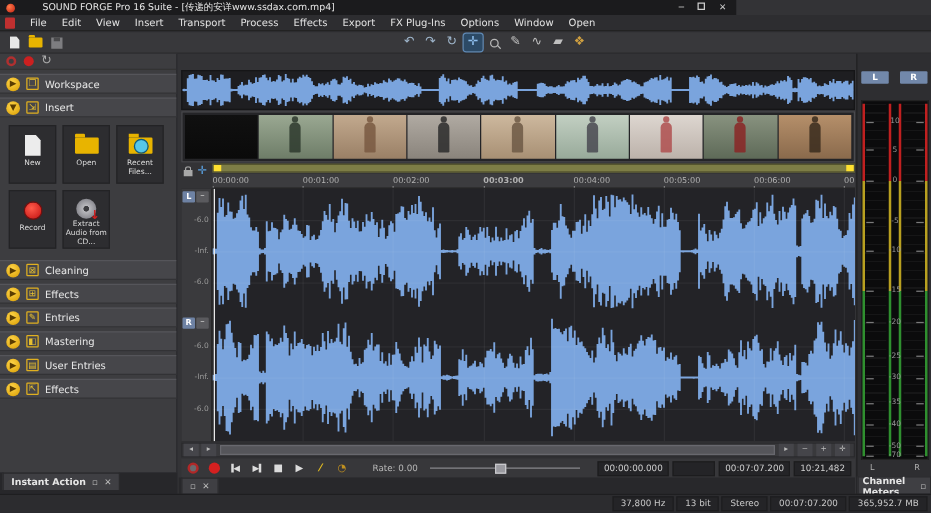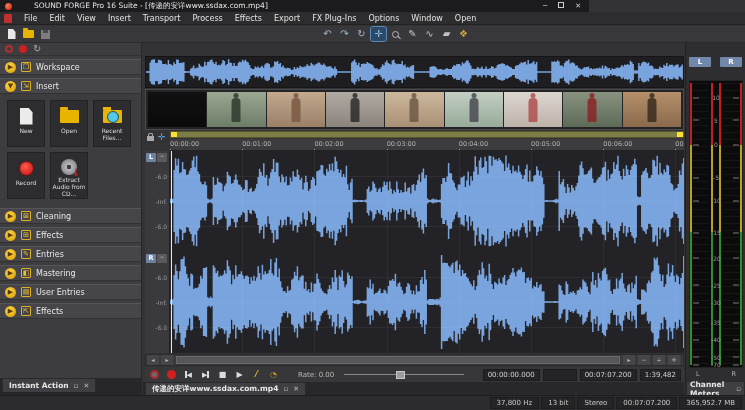--- a/index.html
+++ b/index.html
@@ -348,21 +348,21 @@
     </div>
     <div class="loopbar">
       <span class="loopcap" style="left:0"></span>
       <span class="loopcap" style="right:0"></span>
     </div>
 
     <div class="ruler" id="ruler">
         <span class="ruler-tick" style="left: 0%;">00:00:00</span>
         <span class="ruler-tick" style="left: 14.05%;">00:01:00</span>
         <span class="ruler-tick" style="left: 28.1%;">00:02:00</span>
-        <span class="ruler-tick" style="left: 42.15%;">00:03:00</span>
+        <span class="ruler-tick" style="left: 42.15%; font-weight: bold;">00:03:00</span>
         <span class="ruler-tick" style="left: 56.2%;">00:04:00</span>
         <span class="ruler-tick" style="left: 70.25%;">00:05:00</span>
         <span class="ruler-tick" style="left: 84.3%;">00:06:00</span>
         <span class="ruler-tick" style="left: 98.3%;">00:07:00</span>
       </div>
 
     <div class="editor">
       <div class="gutter" id="gutter">
           <div class="chan-head" style="top: 2px;">
             <span class="chan-btn">L</span>
@@ -422,27 +422,26 @@
         <span class="tr-btn" style="color: rgb(192, 144, 32);">◔</span>
         <span class="rate-label">Rate: 0.00</span>
         <span class="rate-slider">
           <span class="rate-track"></span>
           <span class="rate-thumb"></span>
         </span>
         <span class="time-fields">
           <span class="tf">00:00:00.000</span>
           <span class="tf">&nbsp;</span>
           <span class="tf">00:07:07.200</span>
-          <span class="tf">1:39,482</span>
+          <span class="tf">10:21,482</span>
         </span>
       </div>
 
     <div class="doctab-row">
       <span class="doctab">
-        <span>传递的安详www.ssdax.com.mp4</span>
         <span class="tab-glyph">▫</span>
         <span class="tab-glyph">✕</span>
       </span>
     </div>
   </div>
 
   <div class="meters">
     <div class="meter-btns" id="meter-btns">
         <span class="mtr-btn">L</span>
         <span class="mtr-btn">R</span>

